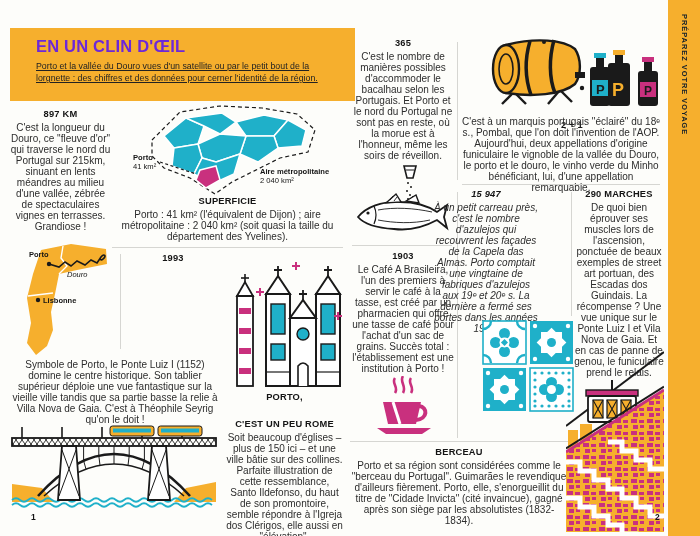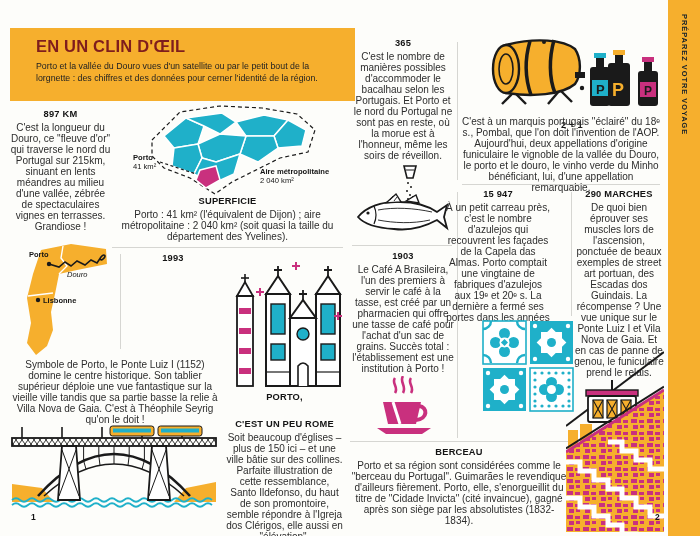--- a/index.html
+++ b/index.html
@@ -8,22 +8,22 @@
     position:relative; width:700px; height:536px; margin:0 auto;
     background:#fdfdfa; overflow:hidden;
     font-family:"Liberation Sans","DejaVu Sans",sans-serif; color:#252525;
   }
   .abs { position:absolute; }
   .h { font-weight:bold; font-size:9.3px; line-height:11px; text-align:center; color:#141414; letter-spacing:.2px; margin-bottom:2px; }
   .b { font-size:10px; line-height:11px; text-align:center; color:#2d2d2d; }
   .divider { position:absolute; background:#d6d6d2; }
   .pagenum { position:absolute; font-size:8.5px; font-weight:bold; color:#141414; }
   #header { background:var(--yellow); padding:9px 20px 0 26px; }
-  #header .title { font-size:16.5px; font-weight:800; letter-spacing:.2px; color:#7f1d1d; }
-  #header .sub { font-size:8.8px; line-height:12px; margin-top:4px; color:#222; max-width:296px; }
+  #header .title { font-size:16.5px; font-weight:800; letter-spacing:.2px; color:#6d28d9; }
+  #header .sub { font-size:8.8px; line-height:12px; margin-top:4px; color:#222; max-width:296px;text-decoration:underline; }
   #sidebar { background:var(--yellow); }
   #sidebar .vtext {
     writing-mode:vertical-rl; font-size:7.4px; font-weight:bold; letter-spacing:1px;
     color:#14202b; position:absolute; top:14px; left:50%; transform:translateX(-50%);
   }
   .maplabel { position:absolute; font-size:7.6px; line-height:8.6px; color:#141414; }
   .maplabel .bold { font-weight:bold; }
   svg { display:block; }
 </style>
 </head>
@@ -319,21 +319,21 @@
 
   <div class="abs h" style="left:550px; top:102px; width:44px;margin-top:18px;">2 + 1</div>
 
   <div class="abs b" style="left:462px; top:116px; width:198px;">C'est à un marquis portugais "éclairé" du 18ᵉ s., Pombal, que l'on doit l'invention de l'AOP. Aujourd'hui, deux appellations d'origine funiculaire le vignoble de la vallée du Douro, le porto et le douro, le vinho verde du Minho bénéficiant, lui, d'une appellation remarquable.</div>
 
   <div class="divider" style="left:462px; top:184px; width:198px; height:1px;"></div>
   <div class="divider" style="left:457px; top:42px; width:1px; height:138px;"></div>
   <div class="divider" style="left:457px; top:192px; width:1px; height:246px;"></div>
   <div class="divider" style="left:571px; top:192px; width:1px; height:124px;"></div>
 
-  <div class="abs" style="left:446px; top:189px; width:104px;">
+  <div class="abs" style="left:434px; top:189px; width:104px;font-style:italic;">
     <div class="h">15 947</div>
     <div class="b">À un petit carreau près, c'est le nombre d'azulejos qui recouvrent les façades de la Capela das Almas. Porto comptait une vingtaine de fabriques d'azulejos aux 19ᵉ et 20ᵉ s. La dernière a fermé ses portes dans les années 1976.</div>
   </div>
 
   <div class="abs" style="left:482px; top:320px; width:92px; height:106px;">
     <svg width="92" height="106" viewBox="0 0 92 106">
 
       <g>
         <rect x="1" y="1" width="43" height="43" fill="#fff" stroke="#1FB0C9" stroke-width="1.6"></rect>
         <path d="M1,9 A8,8 0 0 0 9,1 M35,1 A8,8 0 0 0 43,9 M43,35 A8,8 0 0 0 35,43 M9,43 A8,8 0 0 0 1,35" stroke="#1FB0C9" stroke-width="2.4" fill="none"></path>

